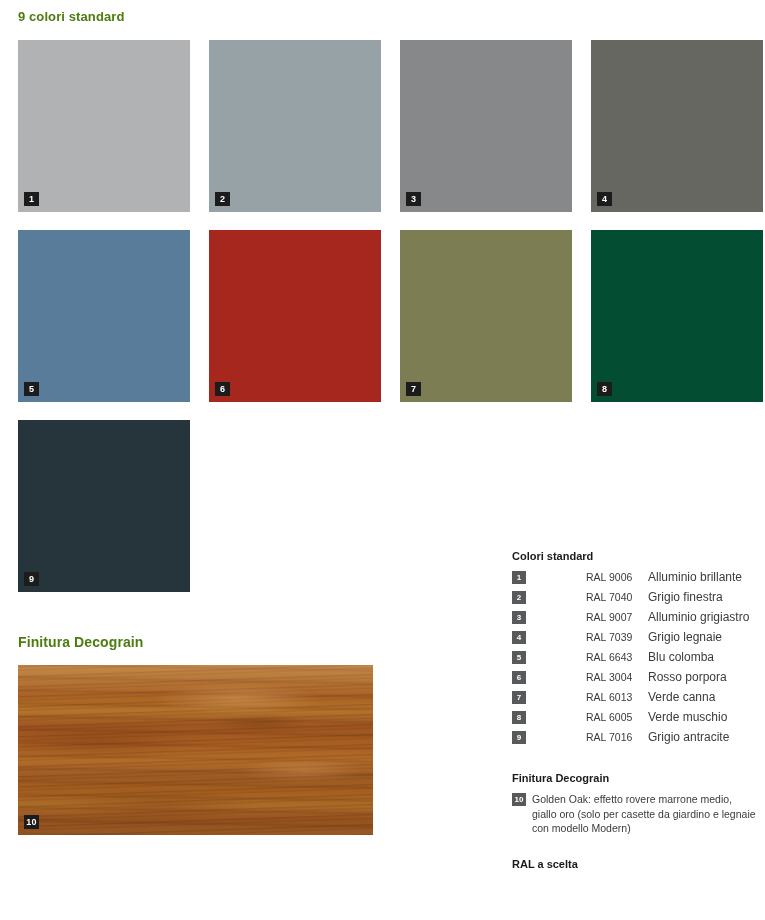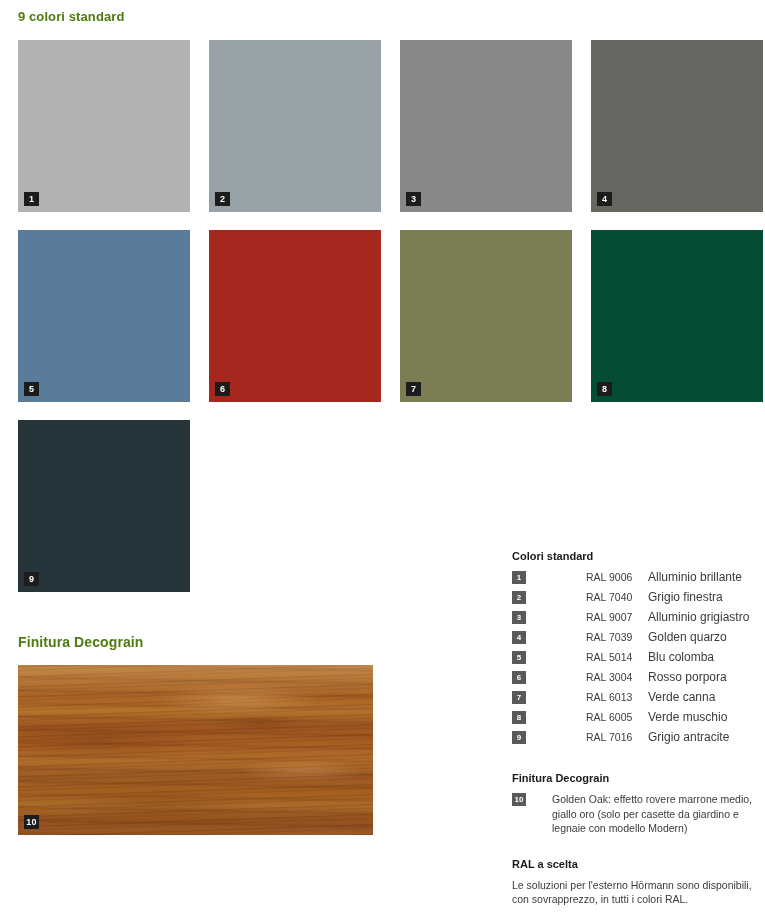--- a/index.html
+++ b/index.html
@@ -165,21 +165,21 @@
     font-size: 12px;
     color: #3b3b3b;
     line-height: 14px;
   }
   .legend-gap-lg { height: 22px; }
   .deco-row {
     display: flex;
     align-items: flex-start;
   }
   .deco-text {
-    margin-left: 26px;
+    margin-left: 6px;
     font-size: 10.5px;
     color: #3b3b3b;
     line-height: 14.5px;
   }
   .ral-paragraph {
     font-size: 10.5px;
     color: #3b3b3b;
     line-height: 14.5px;
     margin: 0;
   }
@@ -244,25 +244,25 @@
     <span class="legend-name">Grigio finestra</span>
   </div>
   <div class="legend-row">
     <span class="legend-badge">3</span>
     <span class="legend-code">RAL 9007</span>
     <span class="legend-name">Alluminio grigiastro</span>
   </div>
   <div class="legend-row">
     <span class="legend-badge">4</span>
     <span class="legend-code">RAL 7039</span>
-    <span class="legend-name">Golden quarzo</span>
+    <span class="legend-name">Grigio legnaie</span>
   </div>
   <div class="legend-row">
     <span class="legend-badge">5</span>
-    <span class="legend-code">RAL 5014</span>
+    <span class="legend-code">RAL 6643</span>
     <span class="legend-name">Blu colomba</span>
   </div>
   <div class="legend-row">
     <span class="legend-badge">6</span>
     <span class="legend-code">RAL 3004</span>
     <span class="legend-name">Rosso porpora</span>
   </div>
   <div class="legend-row">
     <span class="legend-badge">7</span>
     <span class="legend-code">RAL 6013</span>
@@ -285,14 +285,13 @@
 
   <div class="deco-row">
     <span class="legend-badge">10</span>
     <span class="deco-text">Golden Oak: effetto rovere marrone medio, giallo oro (solo per casette da giardino e legnaie con modello Modern)</span>
   </div>
 
   <div class="legend-gap-lg"></div>
 
   <div class="legend-heading">RAL a scelta</div>
 
-  <p class="ral-paragraph">Le soluzioni per l'esterno Hörmann sono disponibili, con sovrapprezzo, in tutti i colori RAL.</p>
 </div>
 
 </body></html>

